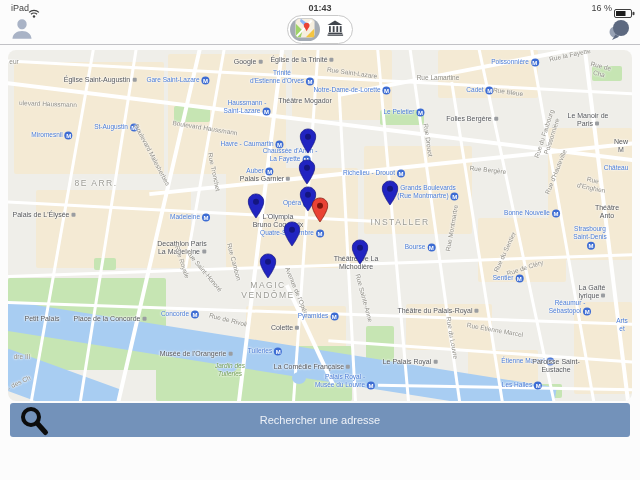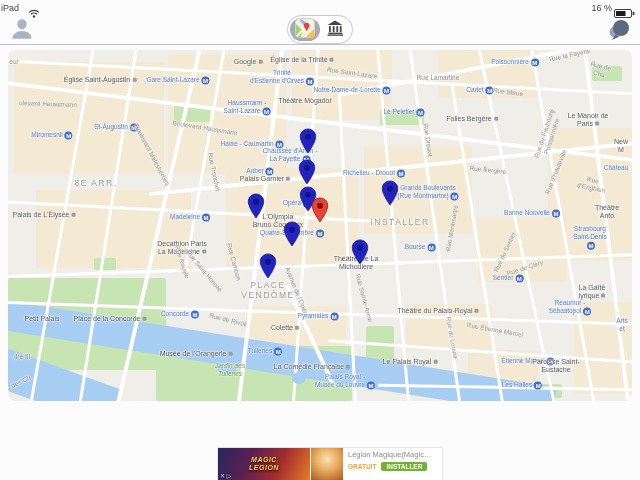--- a/index.html
+++ b/index.html
@@ -2,21 +2,21 @@
 <html><head>
 <meta charset="utf-8">
 <style>
   *{box-sizing:border-box}
   html,body{margin:0;padding:0}
   body{width:640px;height:480px;font-family:"Liberation Sans",sans-serif;background:#fff;position:relative;overflow:hidden}
   #screen{position:absolute;left:0;top:0;width:640px;height:480px;background:#fcfcfc}
 
   
   .sb-txt{position:absolute;font-size:9px;color:#3f3f3f}
-  #sb-device{left:1px;top:3px}
+  #sb-device{left:11px;top:3px}
   #sb-time{left:0;right:0;text-align:center;top:3px;font-weight:bold}
   #sb-batt-label{right:28px;top:3px}
   #sb-wifi{position:absolute;left:28px;top:4px}
   #sb-batt{position:absolute;right:5px;top:4px}
 
   
   #profile-btn{position:absolute;left:8px;top:16px;width:28px;height:28px;border:none;background:transparent;padding:0;cursor:pointer}
   #chat-btn{position:absolute;right:8px;top:18px;width:26px;height:26px;border:none;background:transparent;padding:0;cursor:pointer}
   #segmented{position:absolute;left:287px;top:15px;width:66px;height:29px;background:#fff;border:1px solid #c9c9c9;border-radius:15px}
   .seg{position:absolute;top:2px;width:30px;height:23px;border-radius:12px;display:flex;align-items:center;justify-content:center;border:none;background:transparent;padding:0;cursor:pointer}
@@ -65,20 +65,21 @@
 <div id="screen">
 
   <span class="sb-txt" id="sb-device">iPad</span>
   <span id="sb-wifi">
     <svg width="12" height="9" viewBox="0 0 16 12">
         <path d="M1.5 4.5a9 9 0 0 1 13 0" fill="none" stroke="#3f3f3f" stroke-width="1.6"></path>
         <path d="M4 7a5.6 5.6 0 0 1 8 0" fill="none" stroke="#3f3f3f" stroke-width="1.6"></path>
         <circle cx="8" cy="10" r="1.6" fill="#3f3f3f"></circle>
       </svg>
   </span>
+  <span class="sb-txt" id="sb-time">01:43</span>
   <span class="sb-txt" id="sb-batt-label">16 %</span>
   <span id="sb-batt">
     <svg width="21" height="9" viewBox="0 0 21 9">
         <rect x="0.5" y="0.5" width="17" height="8" rx="1.5" fill="none" stroke="#3f3f3f"></rect>
         <rect x="2" y="2" width="9.5" height="5" fill="#1d1d1d"></rect>
         <rect x="18.5" y="2.8" width="2" height="3.4" rx="1" fill="#3f3f3f"></rect>
       </svg>
   </span>
 
   <button id="profile-btn">
@@ -237,21 +238,21 @@
       <div class="mlabel metro" style="left: 412px; top: 197px; transform: translate(-50%, -50%);"><span>Bourse</span><span class="mbadge">M</span></div>
       <div class="mlabel street" style="left: 444px; top: 178px; transform: translate(-50%, -50%) rotate(-80deg);"><span>Rue Montmartre</span></div>
       <div class="mlabel street" style="left: 497px; top: 202px; transform: translate(-50%, -50%) rotate(-65deg);"><span>Rue du Sentier</span></div>
       <div class="mlabel street" style="left: 517px; top: 218px; transform: translate(-50%, -50%) rotate(-18deg);"><span>Rue de Cléry</span></div>
       <div class="mlabel poi" style="left: 348px; top: 213px; transform: translate(-50%, -50%);"><span>Théâtre De La
 Michodière</span></div>
       <div class="mlabel metro" style="left: 500px; top: 228px; transform: translate(-50%, -50%);"><span>Sentier</span><span class="mbadge">M</span></div>
       <div class="mlabel poi" style="left: 584px; top: 242px; transform: translate(-50%, -50%);"><span>La Gaîté lyrique</span><span class="micon"></span></div>
       <div class="mlabel metro" style="left: 562px; top: 257px; transform: translate(-50%, -50%);"><span>Réaumur - Sébastopol</span><span class="mbadge">M</span></div>
       <div class="mlabel metrotext" style="left: 614px; top: 275px; transform: translate(-50%, -50%);"><span>Arts et</span></div>
-      <div class="mlabel area" style="left: 260px; top: 240px; transform: translate(-50%, -50%);"><span>PLACE
+      <div class="mlabel area" style="left: 260px; top: 240px; transform: translate(-50%, -50%);"><span>MAGIC
 VENDÔME</span></div>
       <div class="mlabel street" style="left: 174px; top: 212px; transform: translate(-50%, -50%) rotate(72deg);"><span>Rue Royale</span></div>
       <div class="mlabel street" style="left: 226px; top: 212px; transform: translate(-50%, -50%) rotate(75deg);"><span>Rue Cambon</span></div>
       <div class="mlabel street" style="left: 196px; top: 221px; transform: translate(-50%, -50%) rotate(50deg);"><span>Rue Saint-Honoré</span></div>
       <div class="mlabel street" style="left: 289px; top: 242px; transform: translate(-50%, -50%) rotate(68deg);"><span>Avenue de l'Opéra</span></div>
       <div class="mlabel street" style="left: 356px; top: 248px; transform: translate(-50%, -50%) rotate(75deg);"><span>Rue Sainte-Anne</span></div>
       <div class="mlabel poi" style="left: 34px; top: 269px; transform: translate(-50%, -50%);"><span>Petit Palais</span></div>
       <div class="mlabel poi" style="left: 102px; top: 269px; transform: translate(-50%, -50%);"><span>Place de la Concorde</span><span class="micon"></span></div>
       <div class="mlabel metro" style="left: 172px; top: 264px; transform: translate(-50%, -50%);"><span>Concorde</span><span class="mbadge">M</span></div>
       <div class="mlabel street" style="left: 220px; top: 270px; transform: translate(-50%, -50%) rotate(14deg);"><span>Rue de Rivoli</span></div>
@@ -304,30 +305,24 @@
       <div class="mpin" style="left: 260px; top: 218px; transform: translate(-50%, -50%); z-index: 30;"><svg width="17" height="26" viewBox="0 0 24 36">
           <path d="M12 1C5.9 1 1 5.8 1 11.8 1 20 12 35 12 35s11-15 11-23.2C23 5.8 18.1 1 12 1z" fill="#2124c1" stroke="#141680" stroke-width="1"></path>
           <circle cx="12" cy="12" r="4.2" fill="#141680"></circle>
         </svg></div>
       <div class="mpin" style="left: 312px; top: 162px; transform: translate(-50%, -50%); z-index: 31;"><svg width="17" height="26" viewBox="0 0 24 36">
           <path d="M12 1C5.9 1 1 5.8 1 11.8 1 20 12 35 12 35s11-15 11-23.2C23 5.8 18.1 1 12 1z" fill="#e94335" stroke="#7e150d" stroke-width="1"></path>
           <circle cx="12" cy="12" r="4.2" fill="#7e150d"></circle>
         </svg></div>
     </div>
 
-
-  <div id="ad">
-    <div id="ad-img">
-      <span id="ad-game-title">MAGIC
-LEGION</span>
-      <span id="ad-marks">✕ ▷</span>
-    </div>
-    <div id="ad-appicon"></div>
-    <div id="ad-info">
-      <div id="ad-title">Légion Magique(Magic…</div>
-      <div id="ad-row">
-        <span id="ad-free">GRATUIT</span>
-        <button id="ad-install">INSTALLER</button>
-      </div>
-    </div>
+  <div id="search-bar">
+    <span id="search-icon">
+      <svg width="34" height="34" viewBox="0 0 34 34">
+          <circle cx="13" cy="12" r="8" fill="none" stroke="#0c0c0c" stroke-width="4"></circle>
+          <path d="M19 18L27.5 27.5" stroke="#0c0c0c" stroke-width="5" stroke-linecap="round"></path>
+        </svg>
+    </span>
+    <span id="search-text">Rechercher une adresse</span>
   </div>
 
+
 </div>
 
 </body></html>

